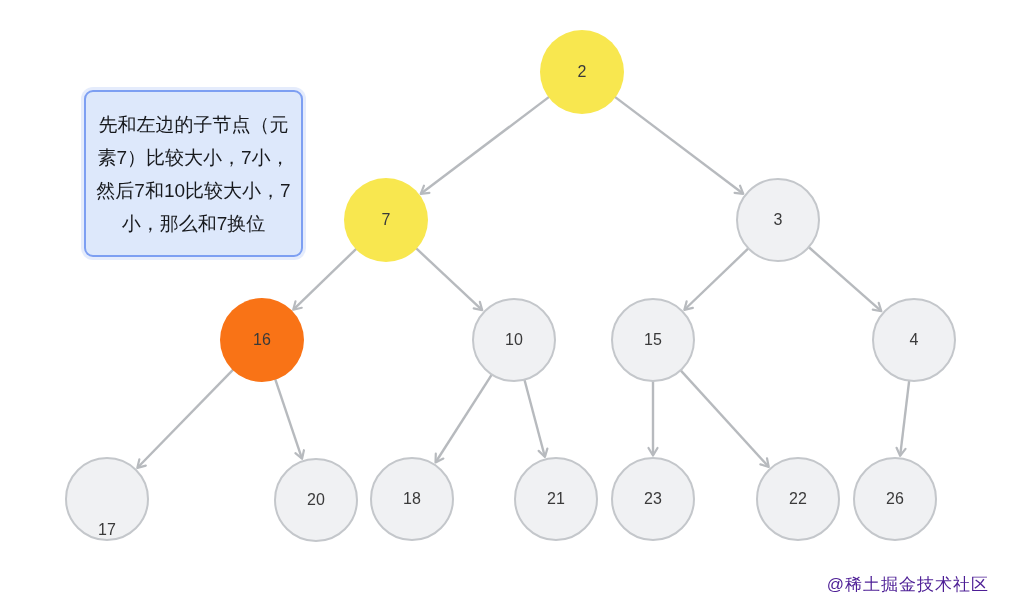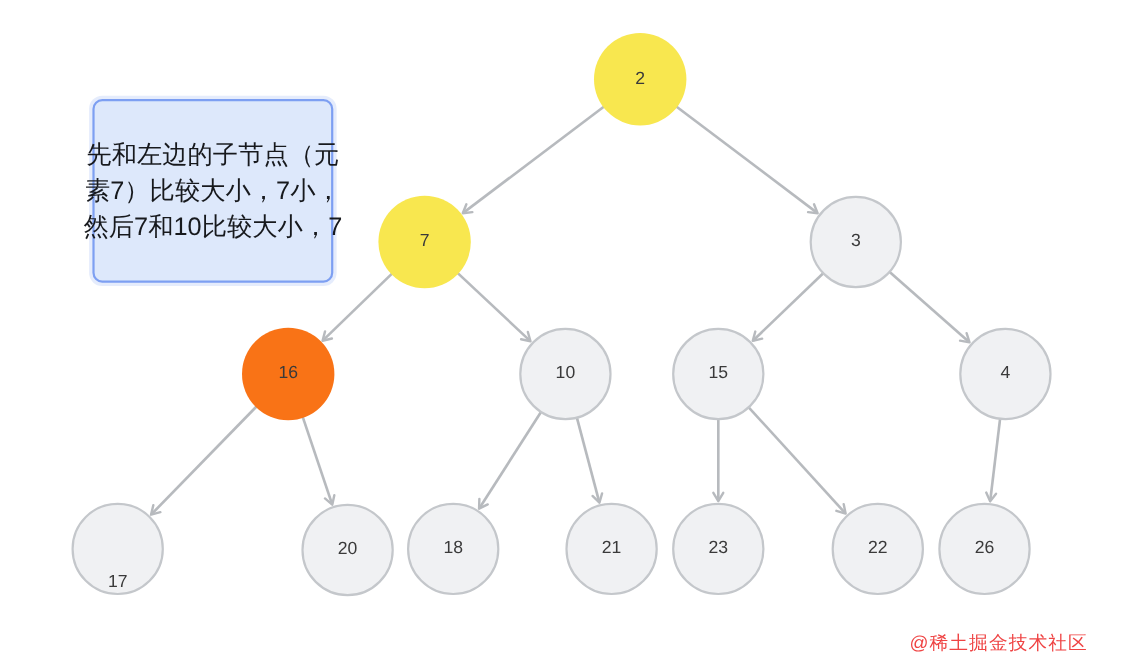--- a/index.html
+++ b/index.html
@@ -47,33 +47,33 @@
     border: 2px solid #7D9FF2;
     border-radius: 9px;
     box-shadow: 0 0 0 3px rgba(150, 180, 245, 0.25);
     display: flex;
     flex-direction: column;
     align-items: center;
     justify-content: center;
     padding: 6px 8px;
   }
   .annotation-line {
-    font-size: 23px;
+    font-size: 19px;
     line-height: 33px;
     color: #17191d;
     font-weight: 500;
     text-align: center;
     white-space: nowrap;
   }
   .watermark {
     position: absolute;
     right: 44px;
     bottom: 12px;
     font-size: 17px;
-    color: #ef4444;
+    color: #4c1d95;
     letter-spacing: 1px;
     margin-top: 38px;
   }
 </style>
 </head>
 <body>
 
 <div class="canvas">
 
   <svg class="edges-layer" width="1033" height="608" viewBox="0 0 1033 608" xmlns="http://www.w3.org/2000/svg">
@@ -141,16 +141,17 @@
       </div>
       <div class="tree-node gray" style="left: 895px; top: 499px;">
         <span>26</span>
       </div>
     </div>
 
   <div class="annotation-box" id="annotation-box">
       <div class="annotation-line">先和左边的子节点（元</div>
       <div class="annotation-line">素7）比较大小，7小，</div>
       <div class="annotation-line">然后7和10比较大小，7</div>
+      <div class="annotation-line">小，那么和7换位</div>
     </div>
 
   <div class="watermark">@稀土掘金技术社区</div>
 </div>
 
 </body></html>

